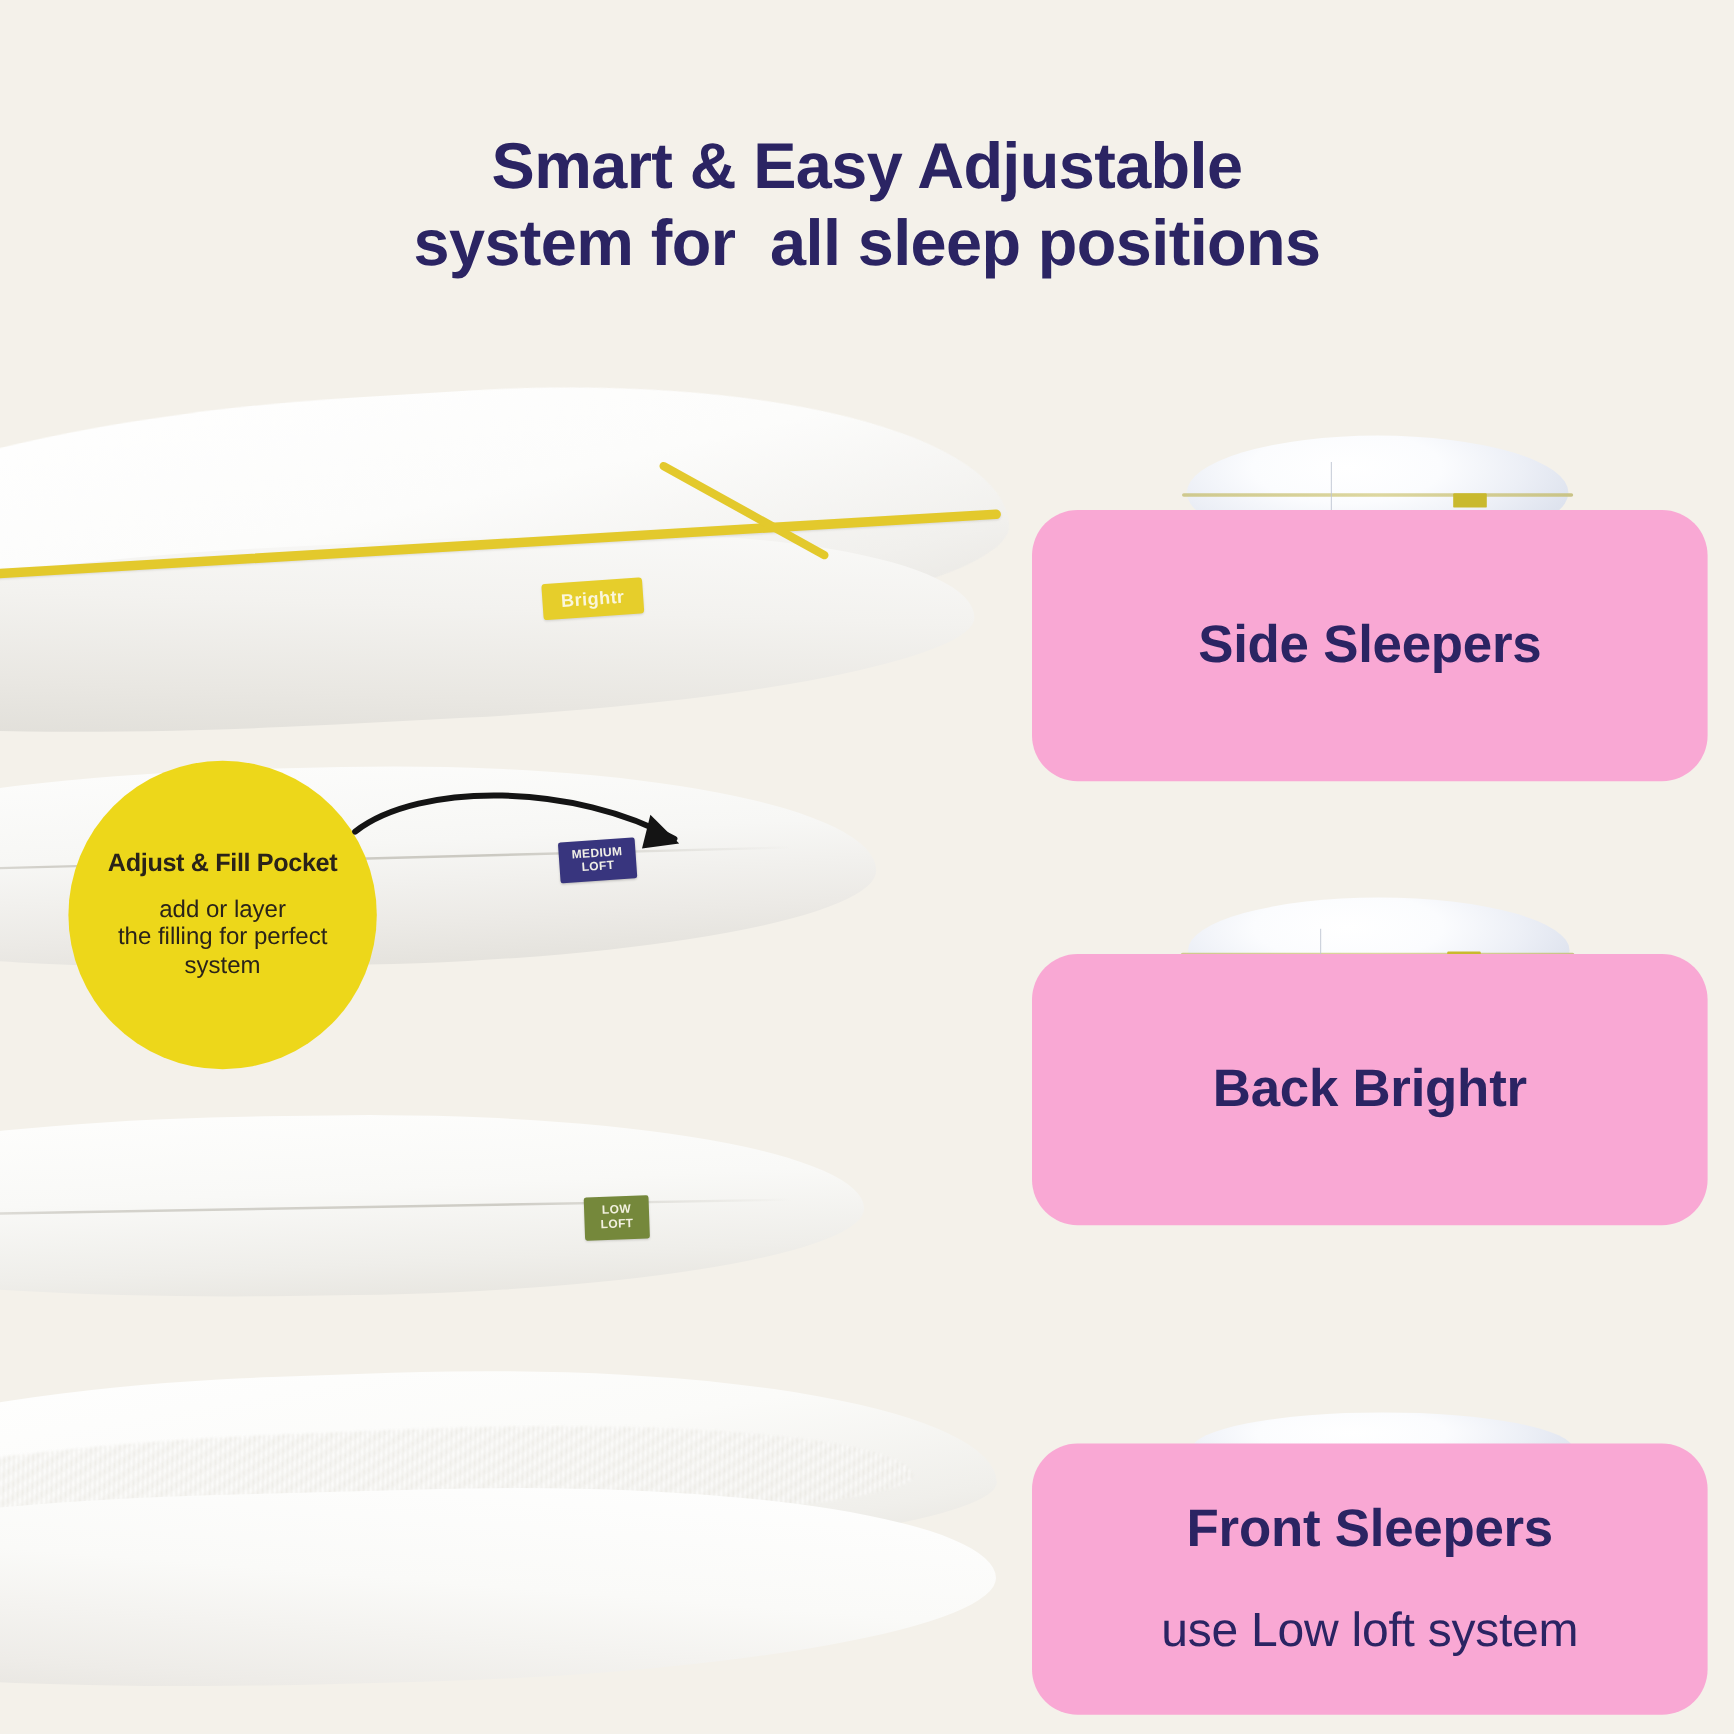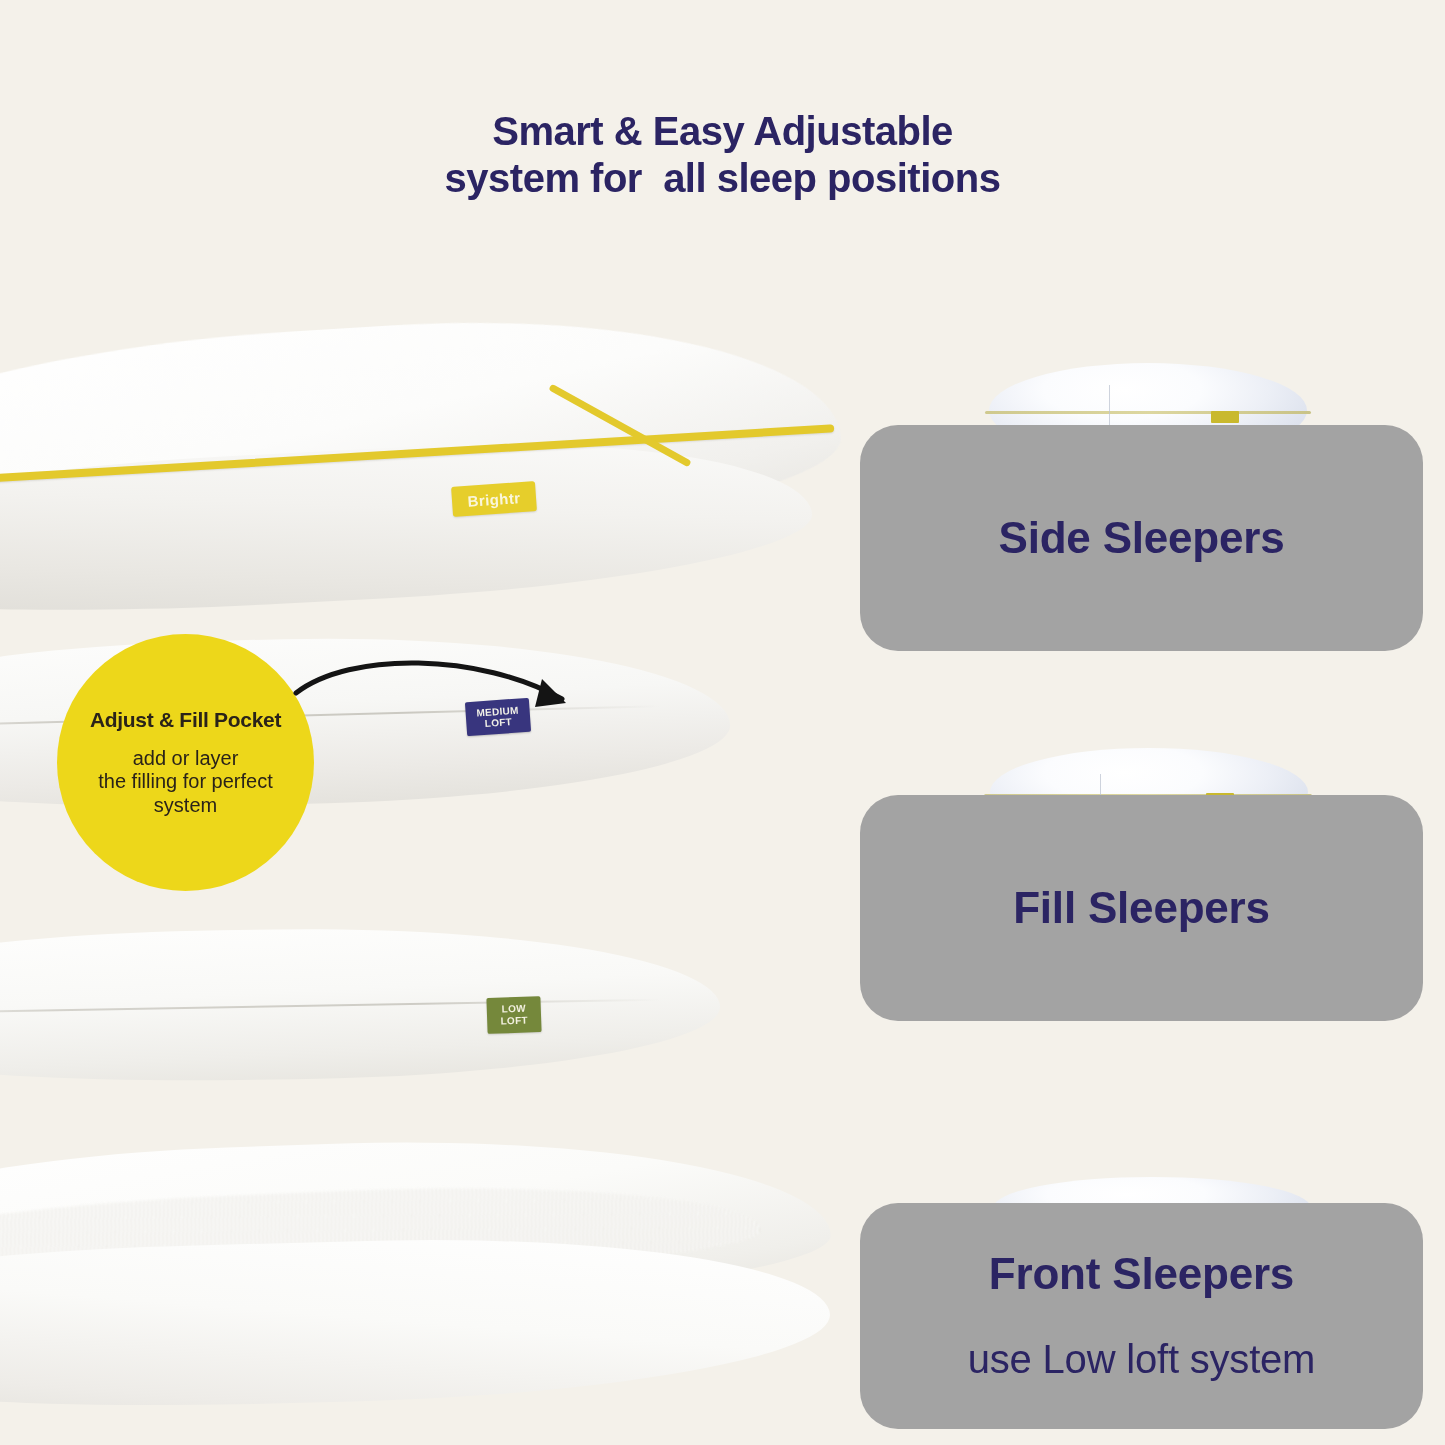--- a/index.html
+++ b/index.html
@@ -18,21 +18,21 @@
   }
 
   
   .title-block {
     position:absolute;
     left:0; top:108px;
     width:1445px;
     text-align:center;
     color:#2B2463;
     font-weight:bold;
-    font-size:40px;
+    font-size:54px;
     line-height:1.18;
     letter-spacing:-0.5px;
   }
   .title-line { display:block; white-space:pre; }
 
   
   #hero-pillow {
     position:absolute;
     left:-200px; top:330px;
     width:1080px; height:290px;
@@ -182,21 +182,21 @@
     position:absolute; left:0; top:98px; width:1080px; height:160px;
     border-radius:44% 46% 48% 52% / 40% 58% 50% 40%;
     background:linear-gradient(186deg,#ffffff 0%,#fafaf8 46%,#eeece8 80%,#e3e1db 100%);
     transform:rotate(-1.5deg);
   }
 
   .callout-box {
     position:absolute;
     left:860px;
     width:563px;
-    background:#a3a3a3;
+    background:#f9a8d4;
     border-radius:38px;
     display:flex;
     flex-direction:column;
     align-items:center;
     justify-content:center;
   }
   .callout-title {
     color:#2B2463;
     font-weight:bold;
     font-size:44px;
@@ -341,21 +341,21 @@
   </div>
 
   <div class="mini-pillow" style="left:990px; top:748px; width:318px; height:88px;">
     <div class="mini-body"></div>
     <div class="mini-line" style="left:-6px; top:46px; width:328px;"></div>
     <div class="mini-seam" style="left:110px; top:26px; height:40px;"></div>
     <div class="mini-tag" style="left:216px; top:45px;"></div>
   </div>
 
   <div class="callout-box" style="top:795px; height:226px;">
-    <div class="callout-title">Fill Sleepers</div>
+    <div class="callout-title">Back Brightr</div>
   </div>
 
   <div class="mini-pillow" style="left:993px; top:1177px; width:318px; height:62px;">
     <div class="mini-body"></div>
     <div class="mini-line" style="left:-8px; top:30px; width:332px; height:2px;"></div>
     <div class="mini-tag" style="left:216px; top:28px; height:10px;"></div>
   </div>
 
   <div class="callout-box" style="top:1203px; height:226px;gap:36px;">
     <div class="callout-title">Front Sleepers</div>

